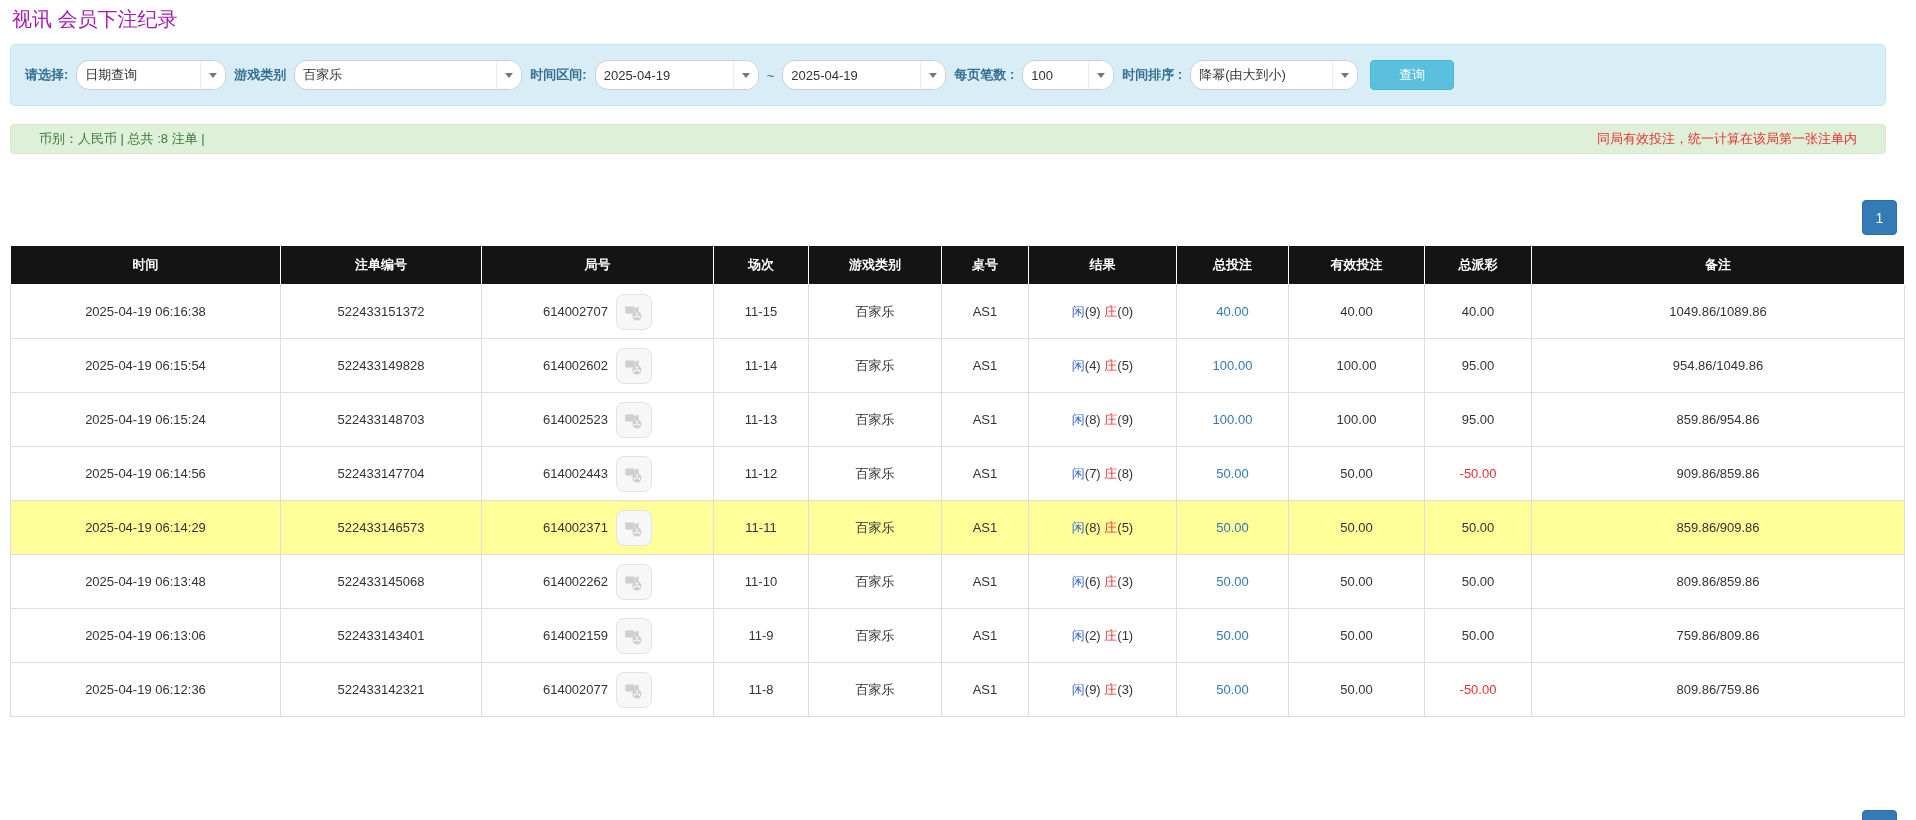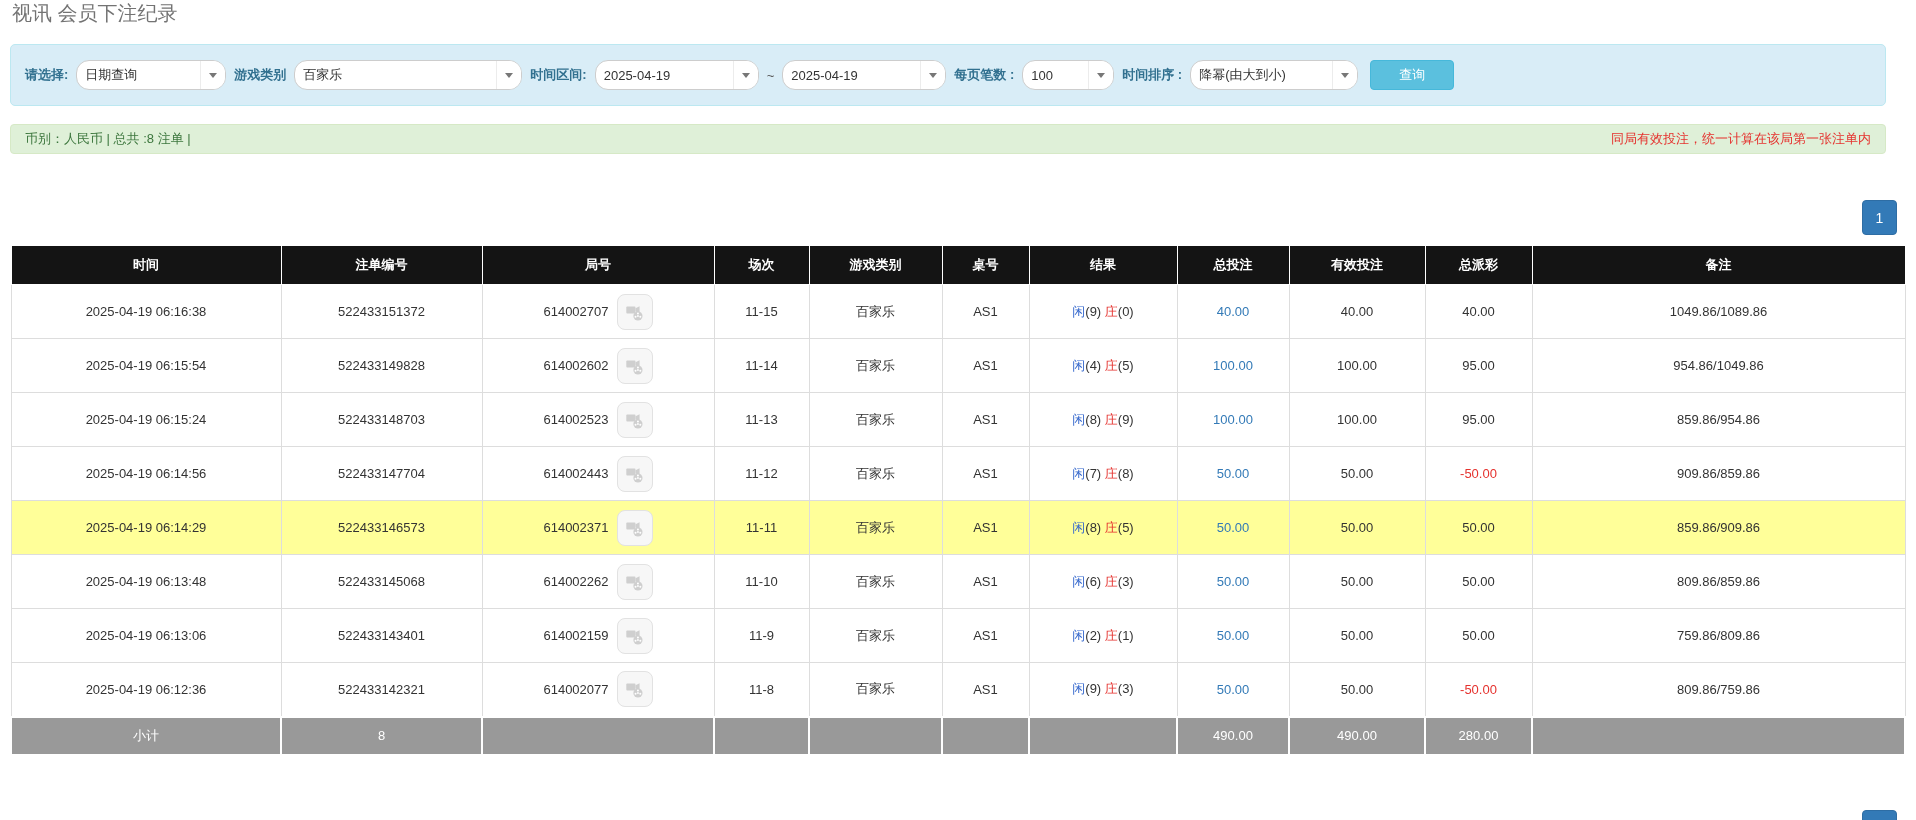--- a/index.html
+++ b/index.html
@@ -1,40 +1,40 @@
 <!DOCTYPE html>
 <html style="--filter_bg: #d9edf7; --filter_border: #bce8f1; --filter_label: #31708f; --query_btn: #5bc0de; --summary_bg: #dff0d8; --summary_border: #d6e9c6; --summary_text: #3c763d; --notice_red: #e5322e; --header_bg: #141414; --highlight: #ffff99; --subtotal_bg: #999999; --link: #337ab7; --player: #3366cc; --banker: #e5322e; --negative: #e5322e; --page_btn: #337ab7;"><head>
 <meta charset="utf-8">
 <style>
   * { box-sizing: border-box; }
   html,body { margin:0; padding:0; }
   body {
     width:1916px; height:820px; position:relative; overflow:hidden;
     background:#fff; font-family:"Liberation Sans","DejaVu Sans",sans-serif;
   }
-  .title { position:absolute; top:0; left:12px; font-size:20px; font-weight:500; color:#737373; }
+  .title { position:absolute; top:6px; left:12px; font-size:20px; font-weight:500; color:#a21caf; }
 
   .filter-panel {
     position:absolute; left:10px; top:44px; width:1876px; height:62px;
     background:var(--filter_bg); border:1px solid var(--filter_border);
     border-radius:5px; display:flex; align-items:center; padding:0 14px; gap:8px;
   }
   .flabel { font-size:13px; font-weight:bold; color:var(--filter_label); white-space:nowrap; }
   .combo { display:flex; align-items:stretch; background:#fff; border:1px solid #cdcdcd; border-radius:13px; height:30px; overflow:hidden; }
   .combo-text { font-size:13px; color:#333; padding:0 8px; display:flex; align-items:center; flex:1; white-space:nowrap; }
   .combo-arrow { width:25px; border-left:1px solid #ececec; display:flex; align-items:center; justify-content:center; background:#fff; }
   .caret { width:0; height:0; border-left:4px solid transparent; border-right:4px solid transparent; border-top:5px solid #777; }
   .w1{width:150px} .w2{width:228px} .w3{width:164px} .w4{width:92px} .w5{width:168px}
   .tilde { font-size:13px; color:#555; }
   .query-btn { height:30px; padding:0 28px; background:var(--query_btn); border:1px solid #46b8da; border-radius:4px; color:#fff; font-size:13px; cursor:pointer; margin-left:4px; }
 
   .summary-bar {
     position:absolute; left:10px; top:124px; width:1876px; height:30px;
     background:var(--summary_bg); border:1px solid var(--summary_border); border-radius:4px;
-    display:flex; align-items:center; justify-content:space-between; padding:0 14px; font-size:13px;
+    display:flex; align-items:center; justify-content:space-between; padding:0 28px; font-size:13px;
   }
   .summary-left { color:var(--summary_text); }
   .summary-right { color:var(--notice_red); }
 
   .page-btn {
     position:absolute; width:35px; height:35px; background:var(--page_btn);
     border:1px solid #2e6da4; border-radius:4px; color:#fff; font-size:14px;
     display:flex; align-items:center; justify-content:center; cursor:pointer;
   }
   .page-btn.top { left:1862px; top:200px; }
@@ -401,29 +401,16 @@
       <span class="pl">闲</span><span>(9)</span>
       <span class="bl">庄</span><span>(3)</span>
     </td>
     <td><a class="bet-link">50.00</a></td>
     <td>50.00</td>
     <td class="neg">-50.00</td>
     <td>809.86/759.86</td>
   </tr>
     </tbody>
   <tbody>
-    <tr class="sum">
-      <td>小计</td>
-      <td>8</td>
-      <td></td>
-        <td></td>
-        <td></td>
-      <td></td>
-        <td></td>
-      <td>490.00</td>
-      <td>490.00</td>
-      <td>280.00</td>
-      <td></td>
-    </tr>
   </tbody>
 </table>
 
 <div class="page-btn bottom">1</div>
 
 </body></html>

